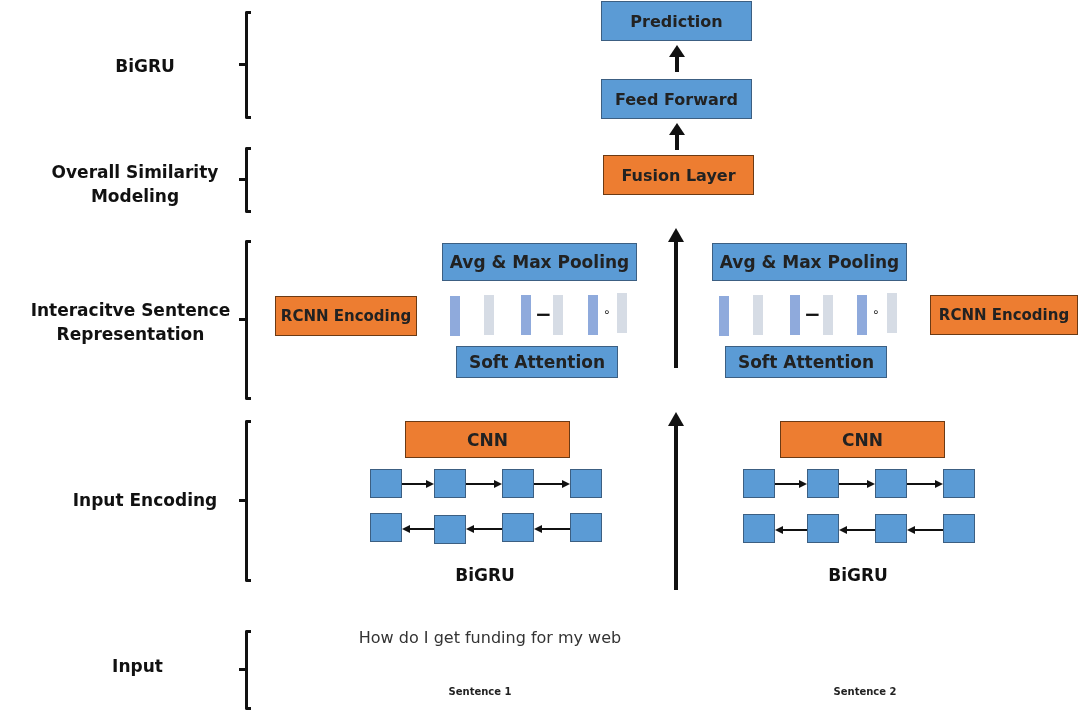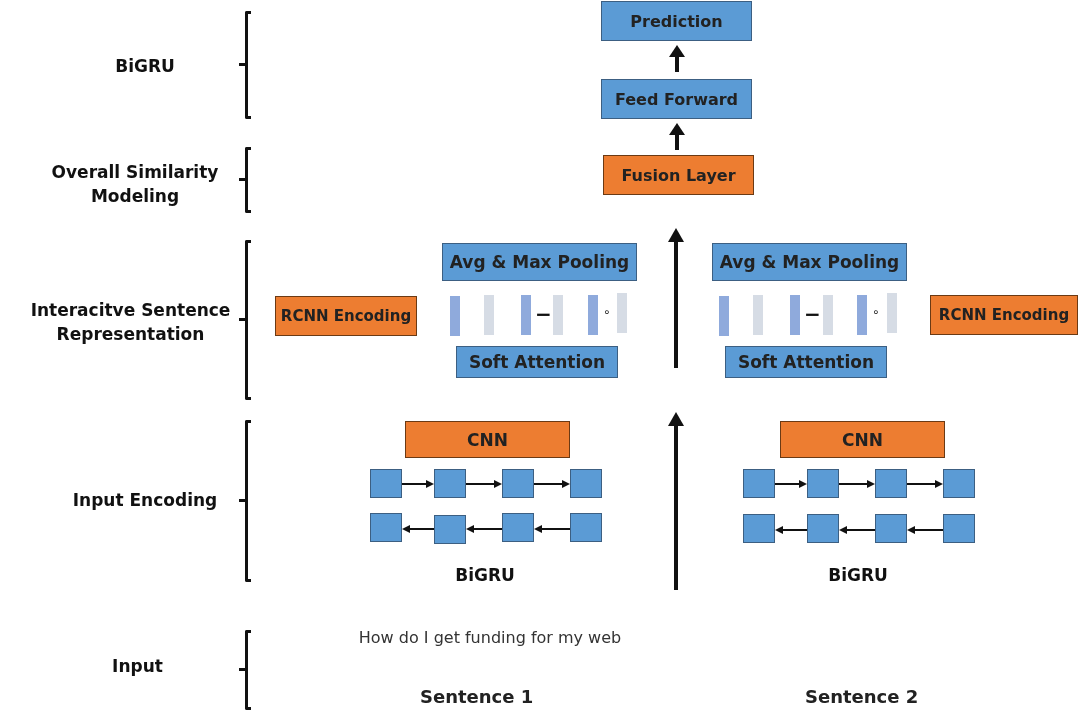--- a/index.html
+++ b/index.html
@@ -11,21 +11,21 @@
   .blue{background:#5b9bd5;border-color:#3c5f82;}
   .orange{background:#ed7d31;border-color:#6b3a14;}
   .cell{position:absolute;width:32px;height:29px;box-sizing:border-box;background:#5b9bd5;border:1.5px solid #3c5f82;}
   .hline{position:absolute;height:2px;background:#111;}
   .head-r{position:absolute;width:0;height:0;border-top:4px solid transparent;border-bottom:4px solid transparent;border-left:8px solid #111;}
   .head-l{position:absolute;width:0;height:0;border-top:4px solid transparent;border-bottom:4px solid transparent;border-right:8px solid #111;}
   .vec-d{position:absolute;width:10px;height:40px;background:#8faadc;}
   .vec-l{position:absolute;width:10px;height:40px;background:#d6dce5;}
   .op{position:absolute;font-family:"DejaVu Sans",sans-serif;color:#111;}
   .sentence{position:absolute;font-family:"DejaVu Sans",sans-serif;color:#333;font-size:16px;text-align:center;line-height:24px;}
-  .sent-label{position:absolute;font-family:"DejaVu Sans",sans-serif;font-weight:bold;font-size:18px;color:#222;}
+  .sent-label{position:absolute;font-family:"DejaVu Sans",sans-serif;font-weight:bold;font-size:10px;color:#222;text-align:center;}
   .bigru{position:absolute;font-family:"DejaVu Sans",sans-serif;font-weight:bold;font-size:17px;color:#111;text-align:center;}
   .vshaft{position:absolute;width:4px;background:#111;}
   .uphead{position:absolute;width:0;height:0;border-left:8px solid transparent;border-right:8px solid transparent;border-bottom:14px solid #111;}
 </style>
 </head>
 <body>
 
 <div class="stage-label" style="left:60px;top:54px;width:170px;">BiGRU</div>
 <div class="stage-label" style="left:40px;top:160px;width:190px;">Overall Similarity Modeling</div>
 <div class="stage-label" style="left:18px;top:298px;width:225px;">Interacitve Sentence Representation</div>

